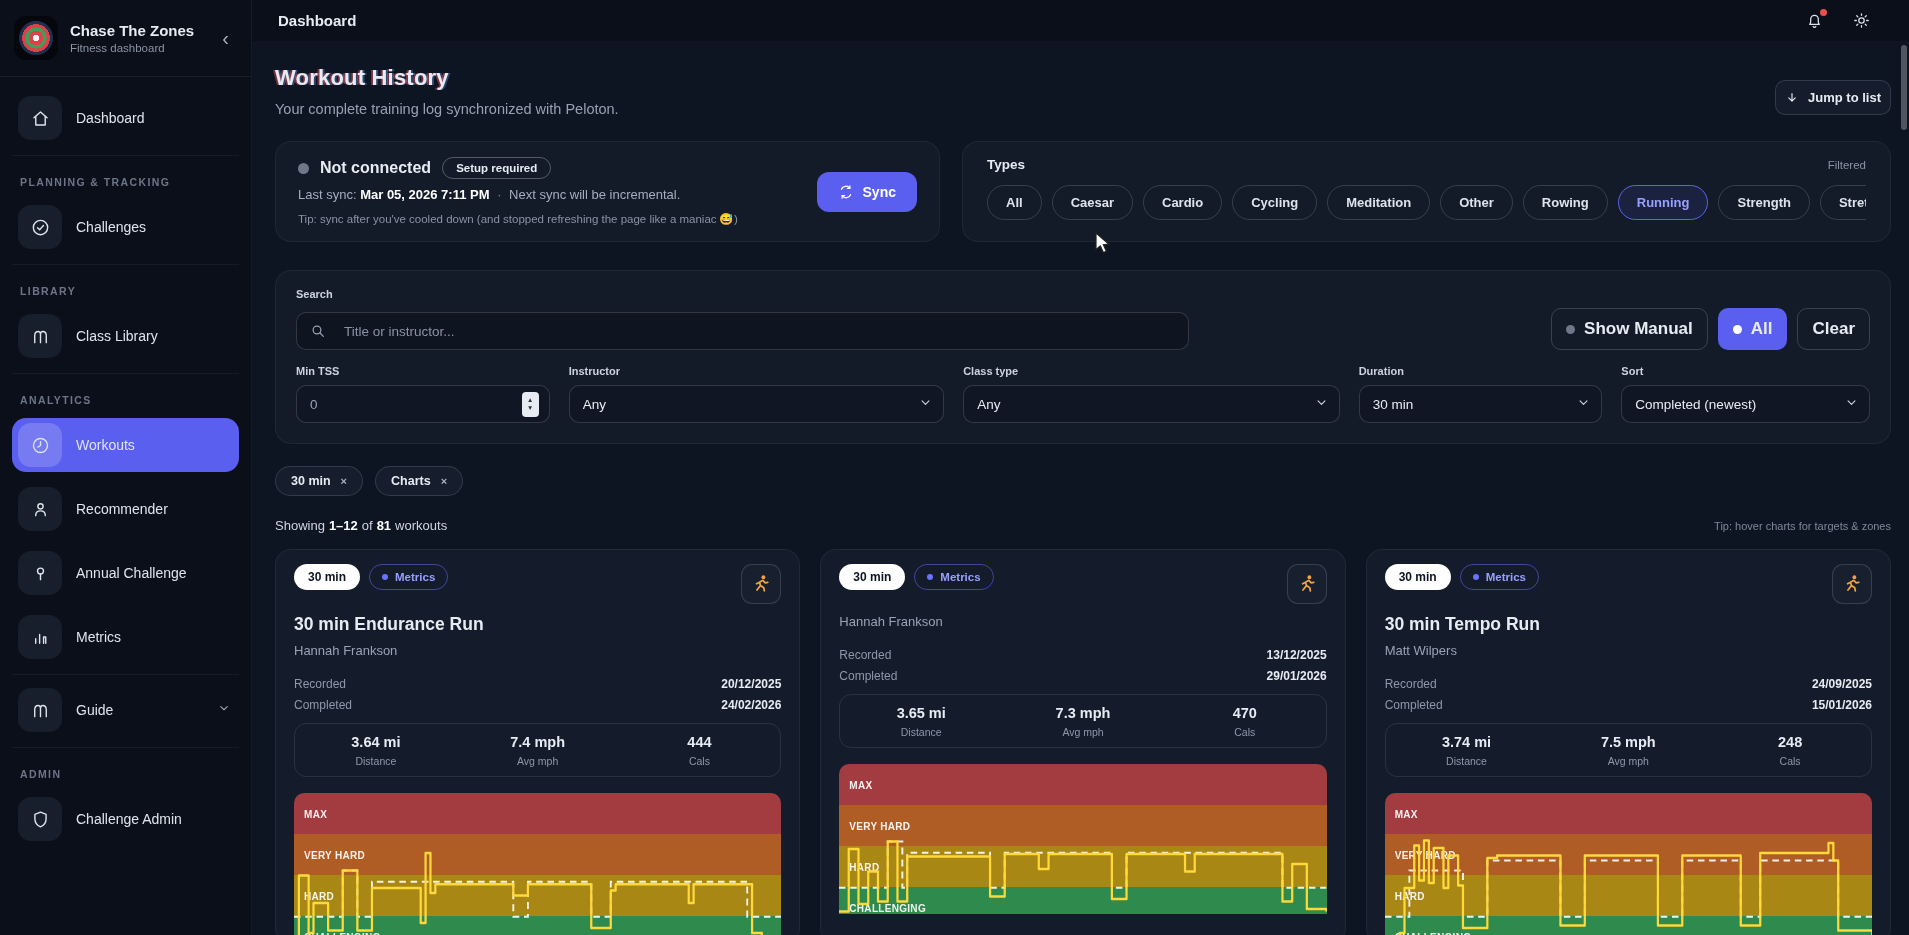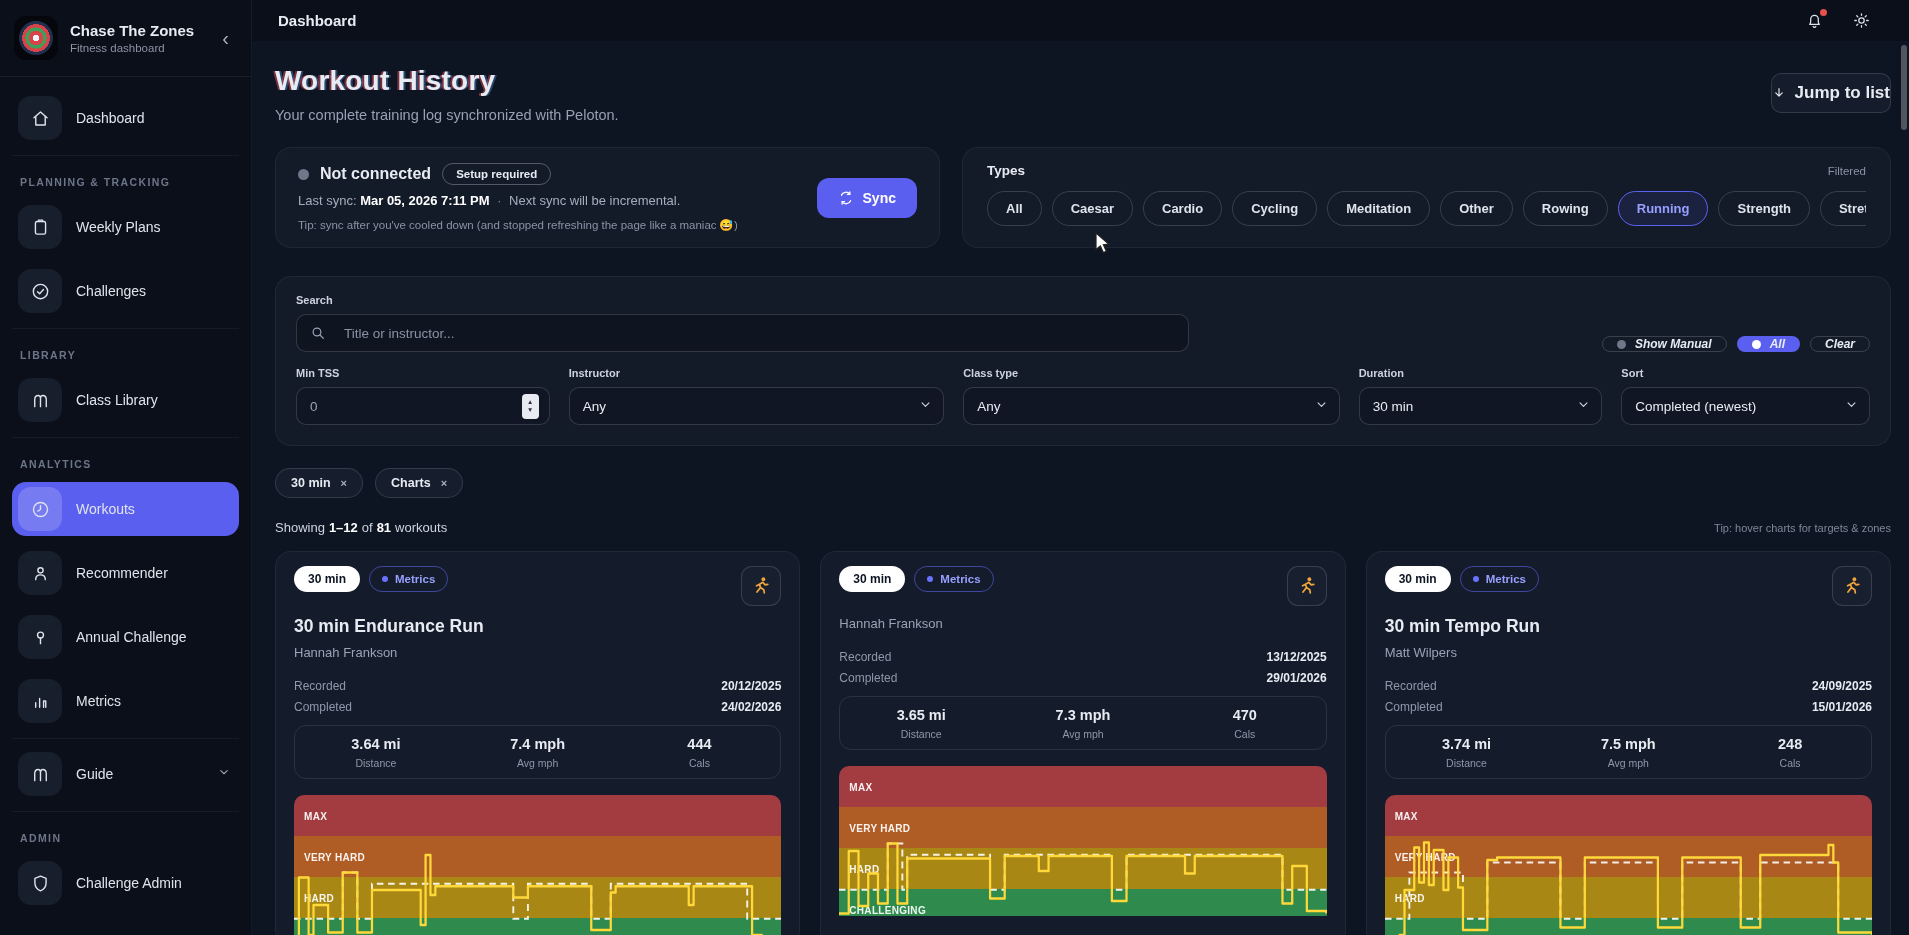--- a/index.html
+++ b/index.html
@@ -42,25 +42,25 @@
   .topbar { height:41px; min-height:41px; background:#0a0f1a; display:flex; align-items:center; padding:0 26px; }
   .topbar-title { font-size:15px; font-weight:bold; }
   .topbar-icons { margin-left:auto; display:flex; gap:28px; align-items:center; padding-right:12px; }
   .tb-icon { position:relative; display:flex; }
   .tb-icon svg { width:19px; height:19px; stroke:#dfe4ec; fill:none; stroke-width:1.6; stroke-linecap:round; stroke-linejoin:round; }
   .notif-dot { position:absolute; top:-2px; right:-3px; width:7px; height:7px; border-radius:50%; background:#e8504d; }
 
   .content { flex:1; padding:18px 18px 0 23px; overflow:hidden; }
 
   .page-head { display:flex; align-items:flex-end; justify-content:space-between; margin-bottom:24px; }
-  h1 { font-size:28px; font-weight:800; letter-spacing:.2px; margin:6px 0 10px;
+  h1 { font-size:22px; font-weight:800; letter-spacing:.2px; margin:6px 0 10px;
        text-shadow:-2px 0 rgba(255,77,90,.45), 2px 0 rgba(96,165,250,.35); }
   .subtitle { font-size:14.5px; color:#98a1b3; }
   .jump-btn { display:flex; gap:9px; align-items:center; background:#151c2b; border:1px solid rgba(255,255,255,.13);
-    font-size:17px; font-weight:bold; color:#e7ebf2; padding:9px 0; border-radius:10px; margin-bottom:10px; }
+    font-size:13px; font-weight:bold; color:#e7ebf2; padding:9px 9px; border-radius:10px; margin-bottom:2px; }
   .jump-btn svg { width:14px; height:14px; stroke:#e7ebf2; fill:none; stroke-width:2; stroke-linecap:round; stroke-linejoin:round; }
 
   
   .row-cards { display:flex; gap:22px; margin-bottom:28px;border-radius:11px; }
   .panel { background:#131a28; border:1px solid rgba(255,255,255,.06); border-radius:16px; }
   .sync-card { width:665px; min-width:665px; padding:15px 22px; display:flex; align-items:center; }
   .sync-row1 { display:flex; align-items:center; gap:11px; margin-bottom:8px; }
   .status-dot { width:11px; height:11px; border-radius:50%; background:#6f7889; }
   .sync-status { font-size:16px; font-weight:bold; }
   .setup-badge { font-size:11.5px; font-weight:bold; border:1px solid rgba(255,255,255,.28); border-radius:999px; padding:4px 13px; }
@@ -85,21 +85,21 @@
   .filter-panel { padding:17px 20px 20px; margin-bottom:22px; }
   .f-label { display:block; font-size:11px; font-weight:bold; color:#cdd3de; margin-bottom:8px; }
   .search-row { display:flex; align-items:flex-end; gap:20px; margin-bottom:15px; }
   .search-box { width:893px; height:38px; border:1px solid rgba(255,255,255,.15); border-radius:10px;
     display:flex; align-items:center; padding:0 13px; gap:18px; background:rgba(8,12,20,.35); }
   .search-box svg { width:16px; height:16px; stroke:#9aa3b4; fill:none; stroke-width:1.8; stroke-linecap:round; }
   .search-box input { flex:1; background:transparent; border:none; outline:none; color:#e7ebf2; font-size:13.5px; font-family:inherit; }
   .search-box input::placeholder { color:#8a93a5; }
   .search-actions { margin-left:auto; display:flex; gap:10px; align-items:center; }
   .pill-btn { display:flex; align-items:center; gap:9px; border:1px solid rgba(255,255,255,.17); border-radius:10px;
-    padding:0 14px; font-size:12px; font-weight:bold; color:#e7ebf2;font-style:italic; }
+    padding:10px 14px; font-size:17px; font-weight:bold; color:#e7ebf2; }
   .pill-btn .dot { width:9px; height:9px; border-radius:50%; background:#6f7889; }
   .pill-btn.active { background:var(--accent); border-color:transparent; }
   .pill-btn.active .dot { background:#fff; }
   .fields-row { display:flex; gap:19px; }
   .control { height:38px; border:1px solid rgba(255,255,255,.15); border-radius:10px; display:flex; align-items:center;
     justify-content:space-between; padding:0 10px 0 13px; font-size:13.5px; background:rgba(8,12,20,.2); }
   .num-val { color:#9aa3b4; }
   .spinner { width:17px; height:25px; background:#e8ebf2; border-radius:4px; display:flex; flex-direction:column;
     align-items:center; justify-content:center; color:#2a3242; font-size:7.5px; line-height:8px; }
   .control .chev svg { width:15px; height:15px; stroke:#cfd5e0; fill:none; stroke-width:1.8; stroke-linecap:round; stroke-linejoin:round; }
@@ -172,29 +172,20 @@
               </svg>
             </span>
             <span class="sb-label">Dashboard</span>
           </div>
         </div>
         <div class="sb-group">
           <div class="sb-section">PLANNING &amp; TRACKING</div>
           <div class="sb-item">
             <span class="sb-icon">
               <svg viewBox="0 0 24 24">
-                <rect x="6.2" y="5.2" width="11.6" height="14.4" rx="2"></rect>
-                <path d="M9.6 5.2 V3.6 H14.4 V5.2"></path>
-              </svg>
-            </span>
-            <span class="sb-label">Weekly Plans</span>
-          </div>
-          <div class="sb-item">
-            <span class="sb-icon">
-              <svg viewBox="0 0 24 24">
                 <circle cx="12" cy="12" r="8.2"></circle>
                 <path d="M8.6 12.3 L11 14.6 L15.4 9.7"></path>
               </svg>
             </span>
             <span class="sb-label">Challenges</span>
           </div>
         </div>
         <div class="sb-group">
           <div class="sb-section">LIBRARY</div>
           <div class="sb-item">

